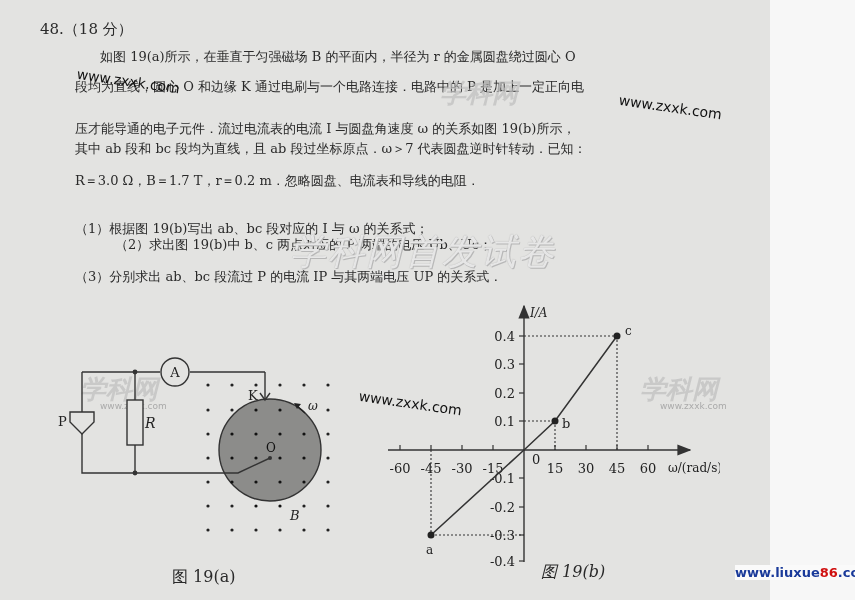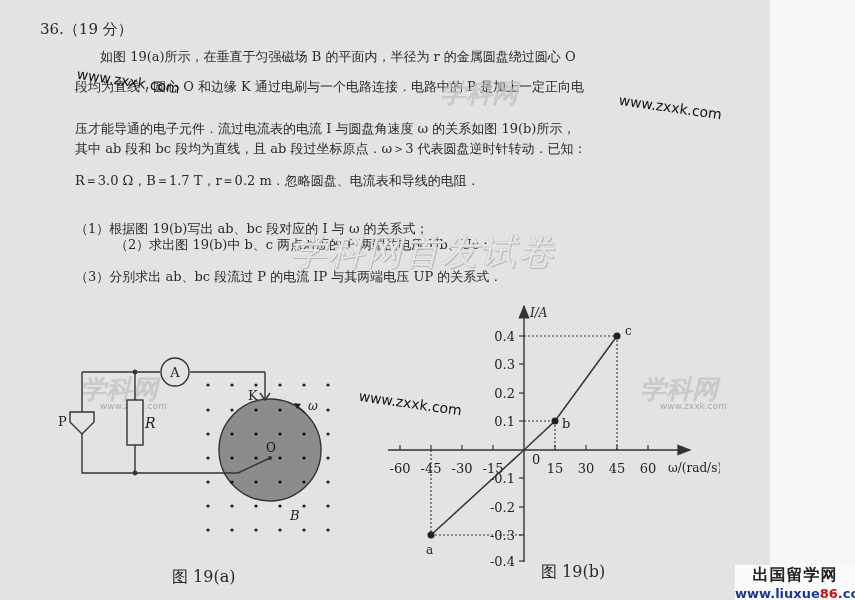--- a/index.html
+++ b/index.html
@@ -41,27 +41,27 @@
   .site-badge .url .red { color:#d01010; }
   svg text { font-family:"DejaVu Serif","Liberation Serif",serif; }
 </style>
 </head>
 <body>
 
 <div class="page"></div>
 <div class="right-strip"></div>
 
 <div class="qnum">
-  <span>36.</span><span>（19 分）</span>
+  <span>48.</span><span>（18 分）</span>
 </div>
 
 <div class="line" style="left:100px; top:48px;">如图 19(a)所示，在垂直于匀强磁场 B 的平面内，半径为 r 的金属圆盘绕过圆心 O</div>
 <div class="line" style="left:75px; top:78px;">段均为直线，圆心 O 和边缘 K 通过电刷与一个电路连接．电路中的 P 是加上一定正向电</div>
 <div class="line" style="left:75px; top:120px;">压才能导通的电子元件．流过电流表的电流 I 与圆盘角速度 ω 的关系如图 19(b)所示，</div>
-<div class="line" style="left:75px; top:140px;">其中 ab 段和 bc 段均为直线，且 ab 段过坐标原点．ω＞3 代表圆盘逆时针转动．已知：</div>
+<div class="line" style="left:75px; top:140px;">其中 ab 段和 bc 段均为直线，且 ab 段过坐标原点．ω＞7 代表圆盘逆时针转动．已知：</div>
 <div class="line" style="left:75px; top:172px;">R＝3.0 Ω，B＝1.7 T，r＝0.2 m．忽略圆盘、电流表和导线的电阻．</div>
 <div class="line" style="left:75px; top:204px;margin-top:16px;">（1）根据图 19(b)写出 ab、bc 段对应的 I 与 ω 的关系式；</div>
 <div class="line" style="left:75px; top:236px;margin-left:40px;">（2）求出图 19(b)中 b、c 两点对应的 P 两端的电压 Ub、Uc；</div>
 <div class="line" style="left:75px; top:268px;">（3）分别求出 ab、bc 段流过 P 的电流 IP 与其两端电压 UP 的关系式．</div>
 
 <div class="wm-text" style="left:78px; top:66px;">www.zxxk.com</div>
 <div class="wm-text" style="left:620px; top:92px;">www.zxxk.com</div>
 <div class="wm-text" style="left:360px; top:388px;">www.zxxk.com</div>
 <div class="wm-big">学科网首发试卷</div>
 <div class="wm-logo" style="left:440px; top:76px;"><span>学科网</span></div>
@@ -227,18 +227,17 @@
   </g>
 
   <polyline points="431,535 524,450 555,421 617,336" stroke="#333" stroke-width="1.5" fill="none"></polyline>
   <circle cx="431" cy="535" r="3.5" fill="#222"></circle>
   <circle cx="555" cy="421" r="3.5" fill="#222"></circle>
   <circle cx="617" cy="336" r="3.5" fill="#222"></circle>
   <text x="426" y="554" font-size="12" fill="#222">a</text>
   <text x="562" y="428" font-size="13" fill="#222">b</text>
   <text x="625" y="335" font-size="12" fill="#222">c</text>
 </svg>
-<div class="fig-caption" style="left:541px; top:562px;">图 19(b)</div>
+<div class="fig-caption" style="left:541px; top:562px;font-style:italic;">图 19(b)</div>
 
 <div class="site-badge">
-  <div class="cn">出国留学网</div>
   <div class="url"><span>www.liuxue</span><span class="red">86</span><span>.com</span></div>
 </div>
 
 </body></html>

